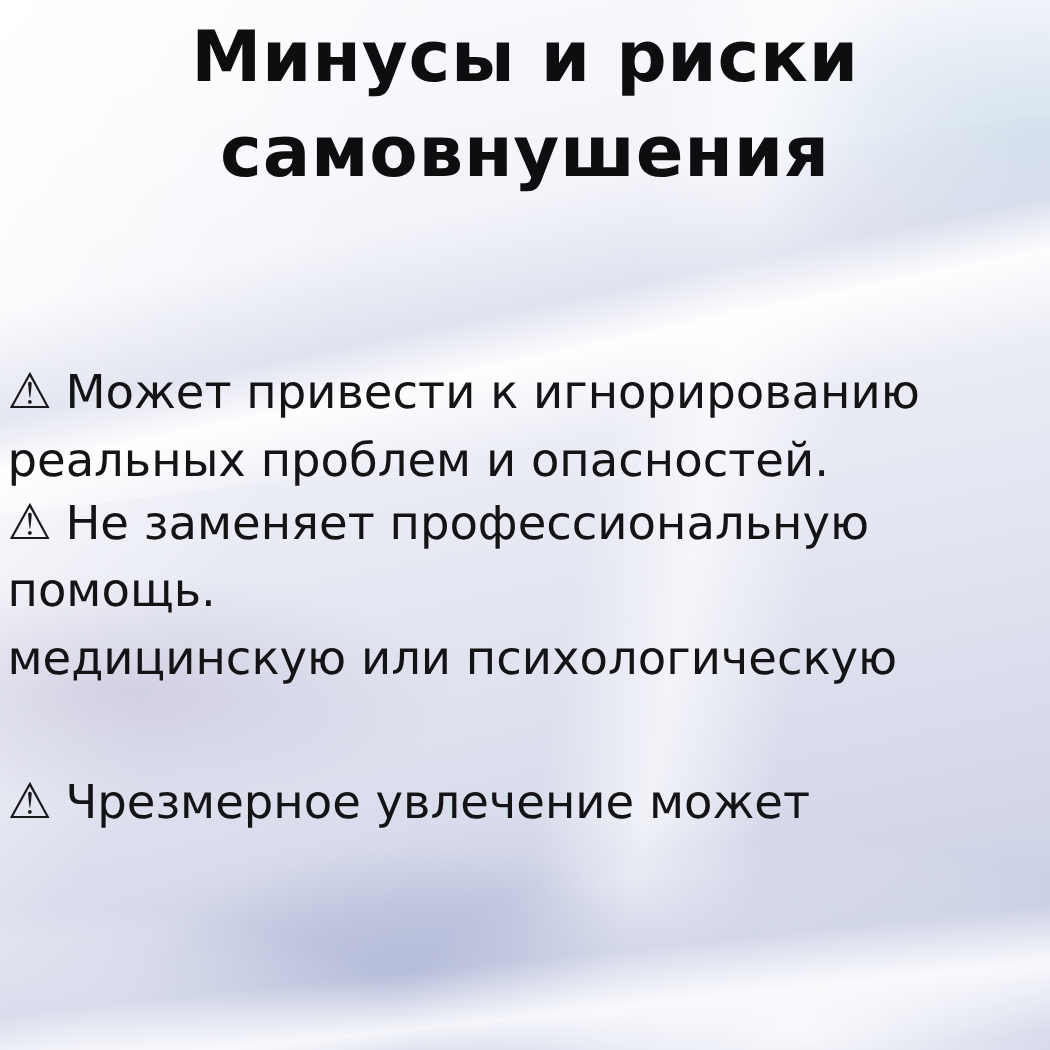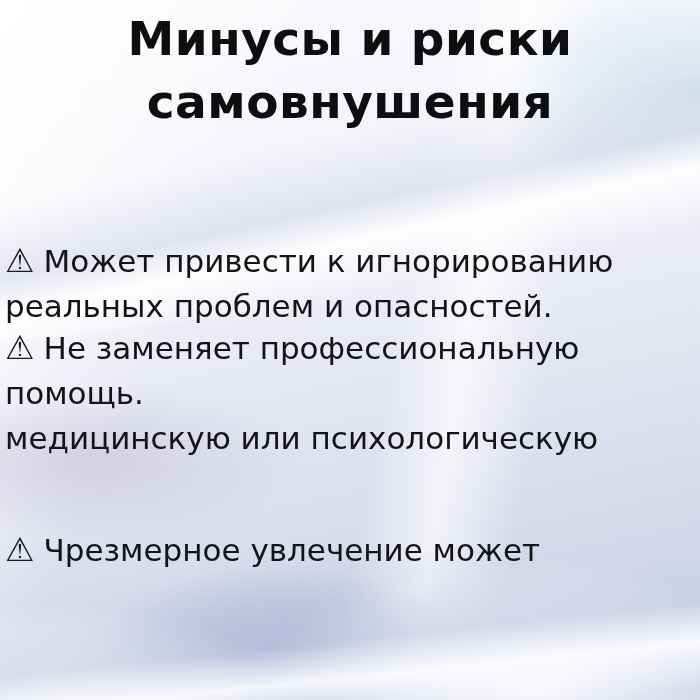--- a/index.html
+++ b/index.html
@@ -62,21 +62,21 @@
     position: absolute;
     left: 5px;
     right: 10px;
     color: #141416;
     font-size: 31px;
     line-height: 45px;
     font-weight: 400;
   }
   .point-1 { top: 190px; margin-top: 48px; }
   .point-2 { top: 325px; }
-  .point-3 { top: 511px; margin-top: 16px; }
+  .point-3 { top: 511px; }
   .line { white-space: nowrap; }
   .warn {
     display: inline-block;
     margin-right: 9px;
     font-size: 33px;
     color: #19191c;
   }
 </style>
 </head>
 <body>

